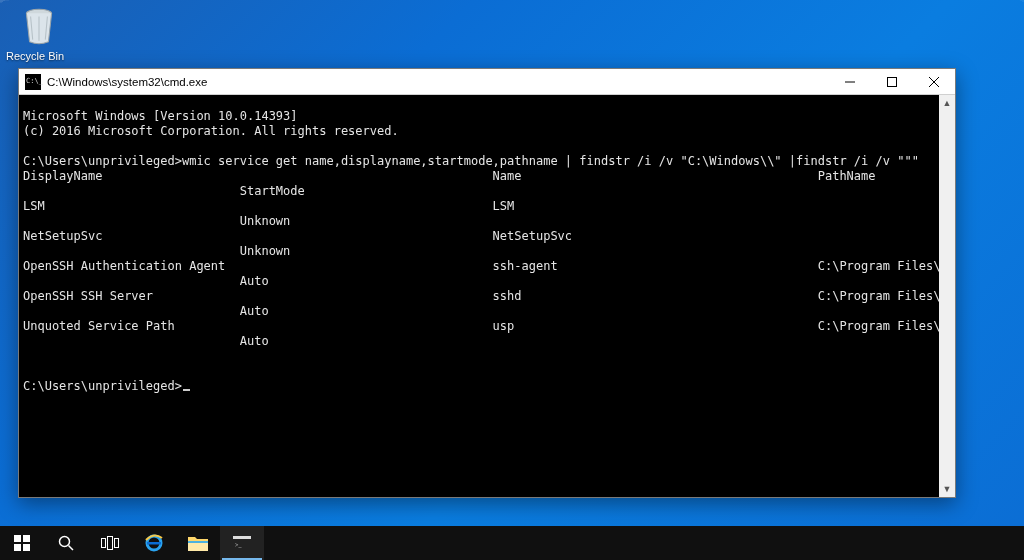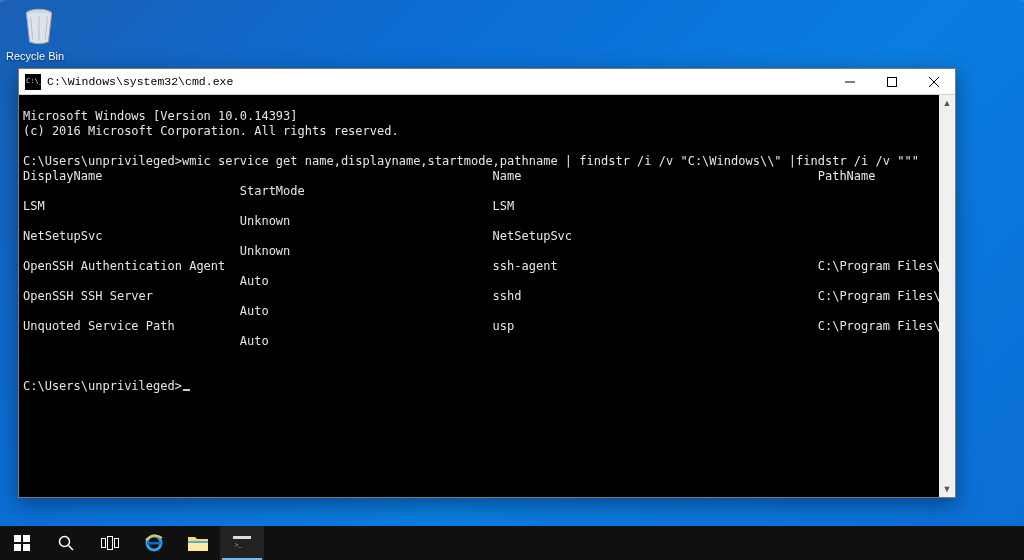--- a/index.html
+++ b/index.html
@@ -43,21 +43,20 @@
     flex-direction: column;
   }
   .titlebar {
     height: 26px;
     background: #fff;
     display: flex;
     align-items: center;
     font-size: 11.5px;
     color: #000;
     border-bottom: 1px solid #d0d0d0;
-    font-family: Liberation Mono, monospace;
   }
   .titlebar-icon {
     width: 16px; height: 16px;
     margin: 0 6px 0 6px;
     background: #000;
     position: relative;
     display:inline-block;
   }
   .titlebar-icon::after{
     content:"C:\\_";

